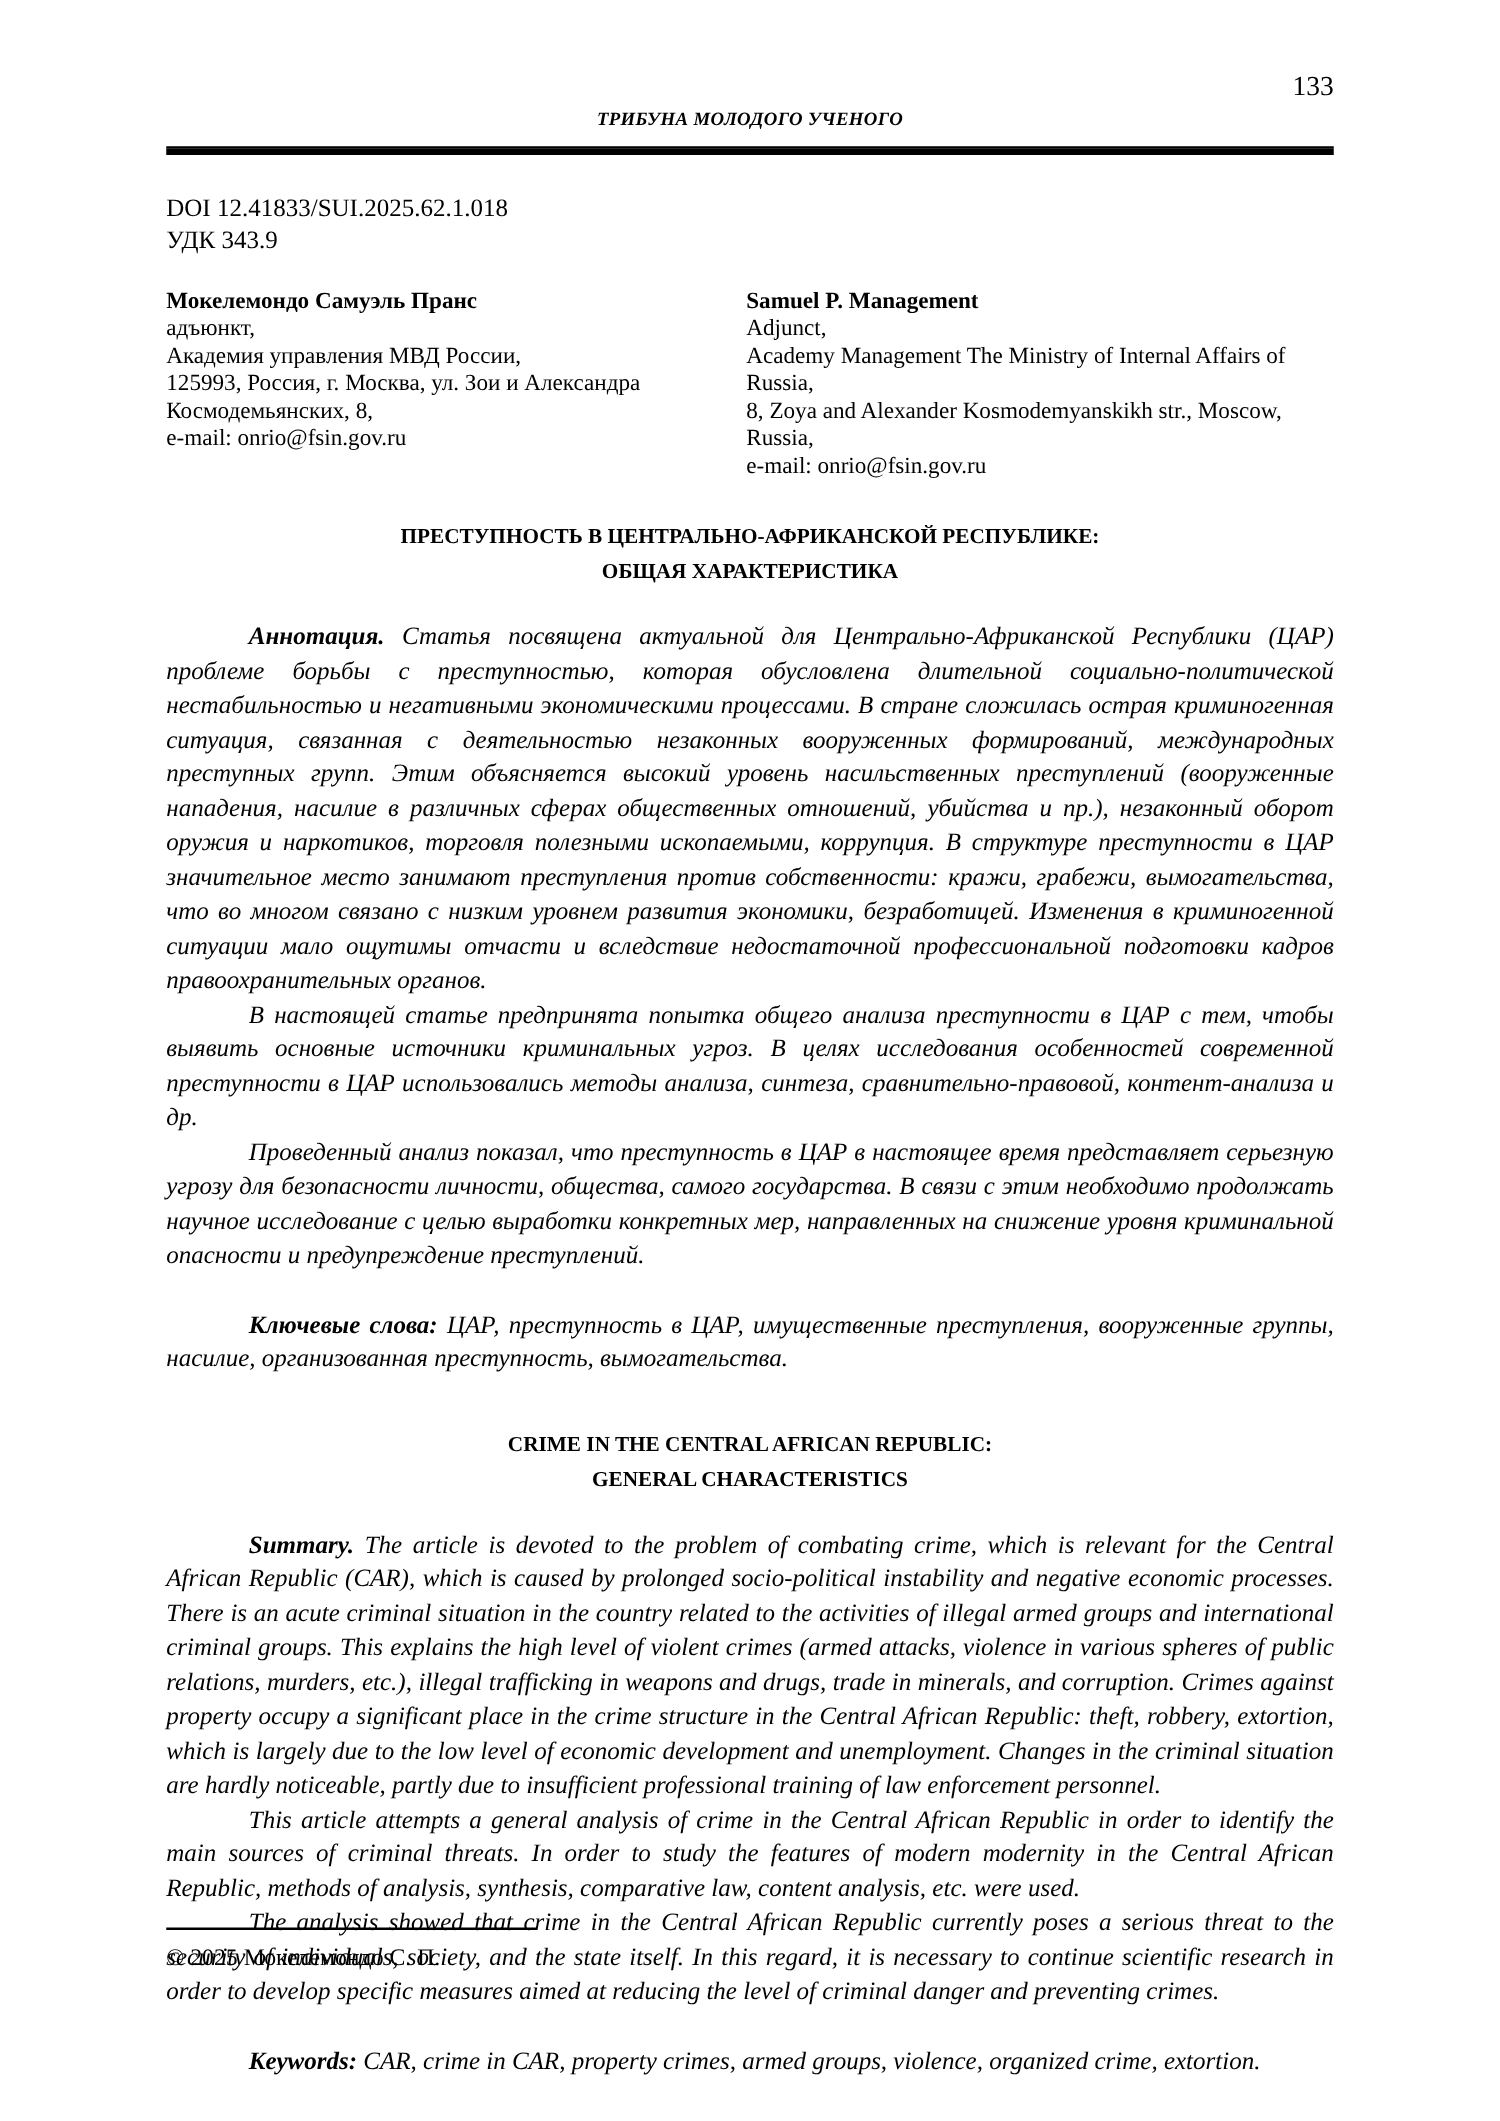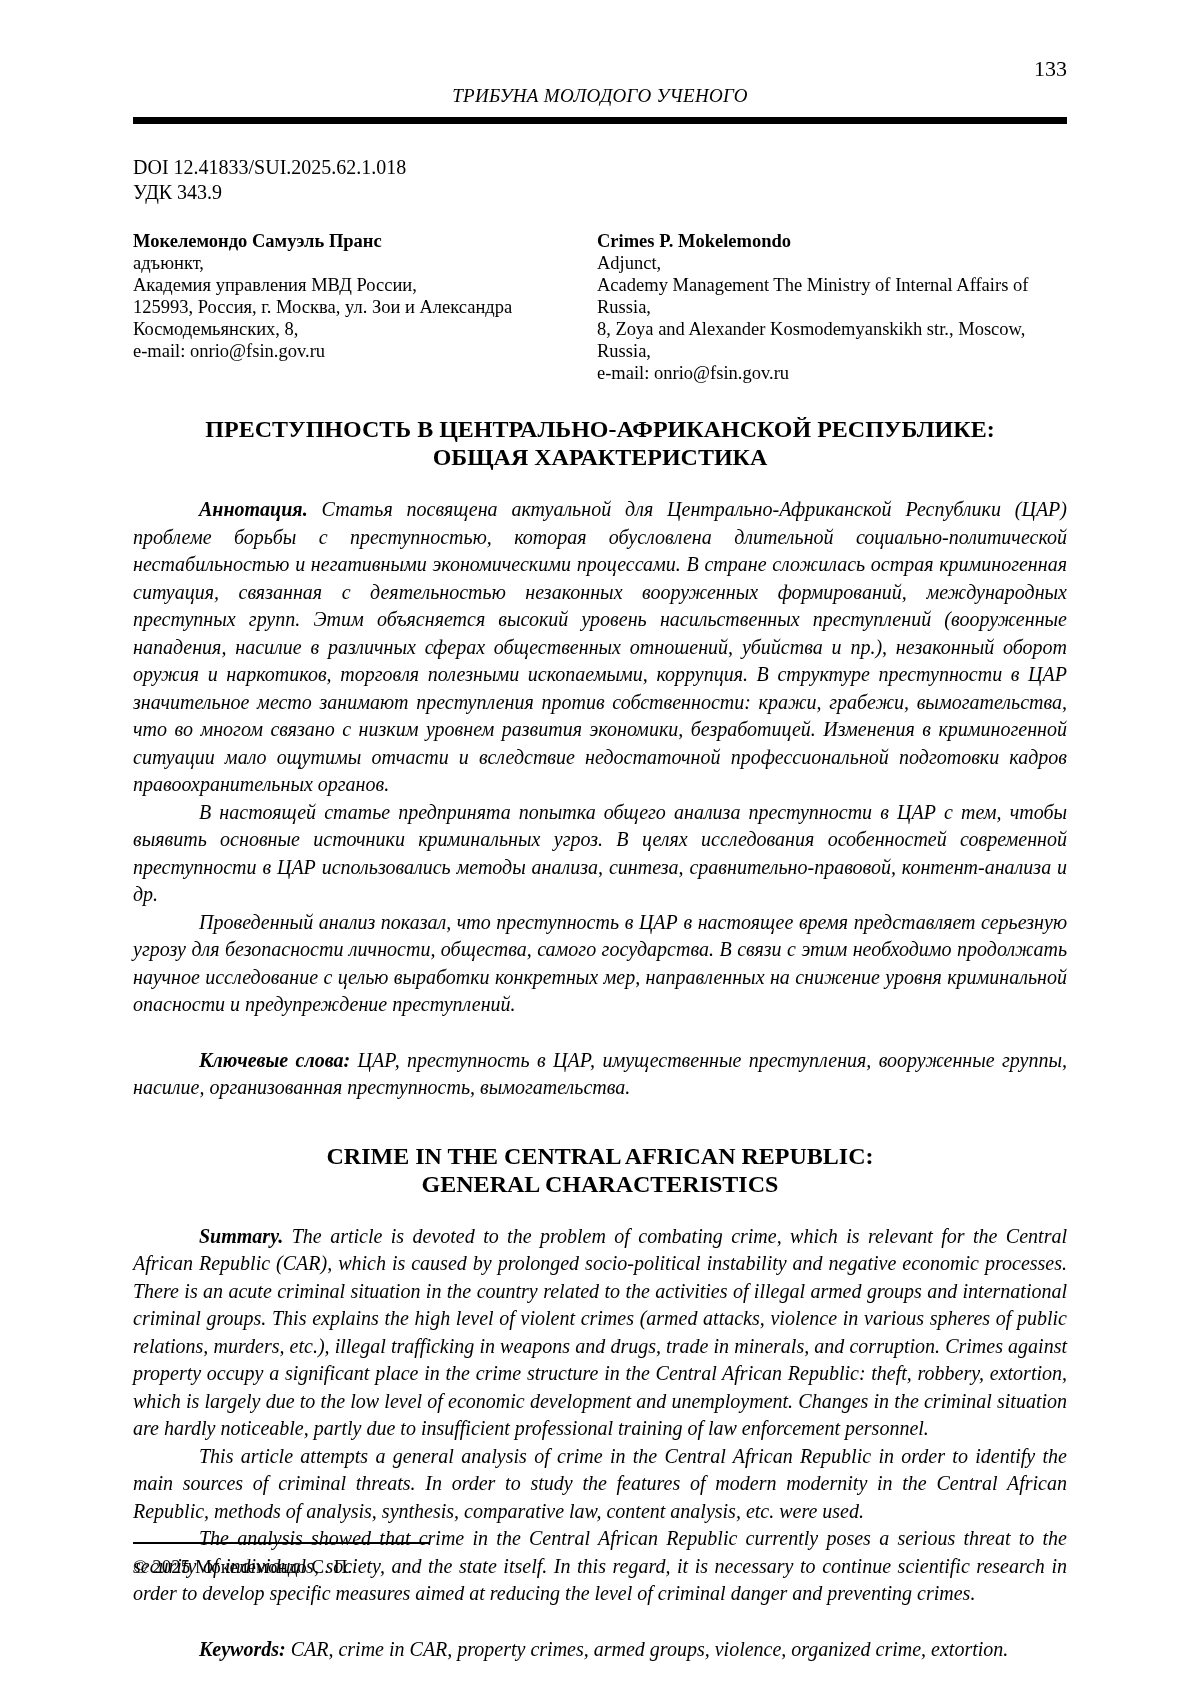--- a/index.html
+++ b/index.html
@@ -23,23 +23,23 @@
   }
   .page-number {
     padding-top: 56px;
     text-align: right;
     font-size: 22px;
     line-height: 26px;
   }
   .running-head {
     margin-top: 2px;
     text-align: center;
-    font-weight: normal;
+    font-weight: bold;
     font-style: italic;
-    font-size: 19px;
+    font-size: 15px;
     line-height: 24px;
     letter-spacing: 0.3px;
   }
   .header-rule {
     margin-top: 9px;
     height: 3px;              
     border-top: 2px solid #000;
     border-bottom: 5px solid #000;
   }
   .meta {
@@ -53,21 +53,21 @@
     font-size: 18.5px;
     line-height: 22px;
   }
   .author-col-ru { width: 464px; flex: 0 0 464px; }
   .author-col-en { flex: 1; }
   .author-name { font-weight: bold; }
   .article-title {
     margin-top: 31px;
     text-align: center;
     font-weight: bold;
-    font-size: 24px;
+    font-size: 17px;
     line-height: 28px;
   }
   .title-en { margin-top: 40px; }
   .abstract-block {
     margin-top: 25px;
     font-style: italic;
     font-size: 20px;
     line-height: 27.5px;
     text-align: justify;
   }
@@ -117,21 +117,21 @@
     <div class="authors">
       <div class="author-col-ru">
         <div class="author-name">Мокелемондо Самуэль Пранс</div>
         <div>адъюнкт,</div>
         <div>Академия управления МВД России,</div>
         <div>125993, Россия,  г. Москва, ул. Зои и Александра</div>
         <div>Космодемьянских, 8,</div>
         <div>e-mail: onrio@fsin.gov.ru</div>
       </div>
       <div class="author-col-en">
-        <div class="author-name">Crimes P. Mokelemondo</div>
+        <div class="author-name">Samuel P. Management</div>
         <div>Adjunct,</div>
         <div>Academy Management The Ministry of Internal Affairs of Russia,</div>
         <div>8, Zoya and Alexander Kosmodemyanskikh str., Moscow, Russia,</div>
         <div>e-mail: onrio@fsin.gov.ru</div>
       </div>
     </div>
 
     <div class="article-title">
       <div>ПРЕСТУПНОСТЬ В ЦЕНТРАЛЬНО-АФРИКАНСКОЙ РЕСПУБЛИКЕ:</div>
       <div>ОБЩАЯ ХАРАКТЕРИСТИКА</div>

